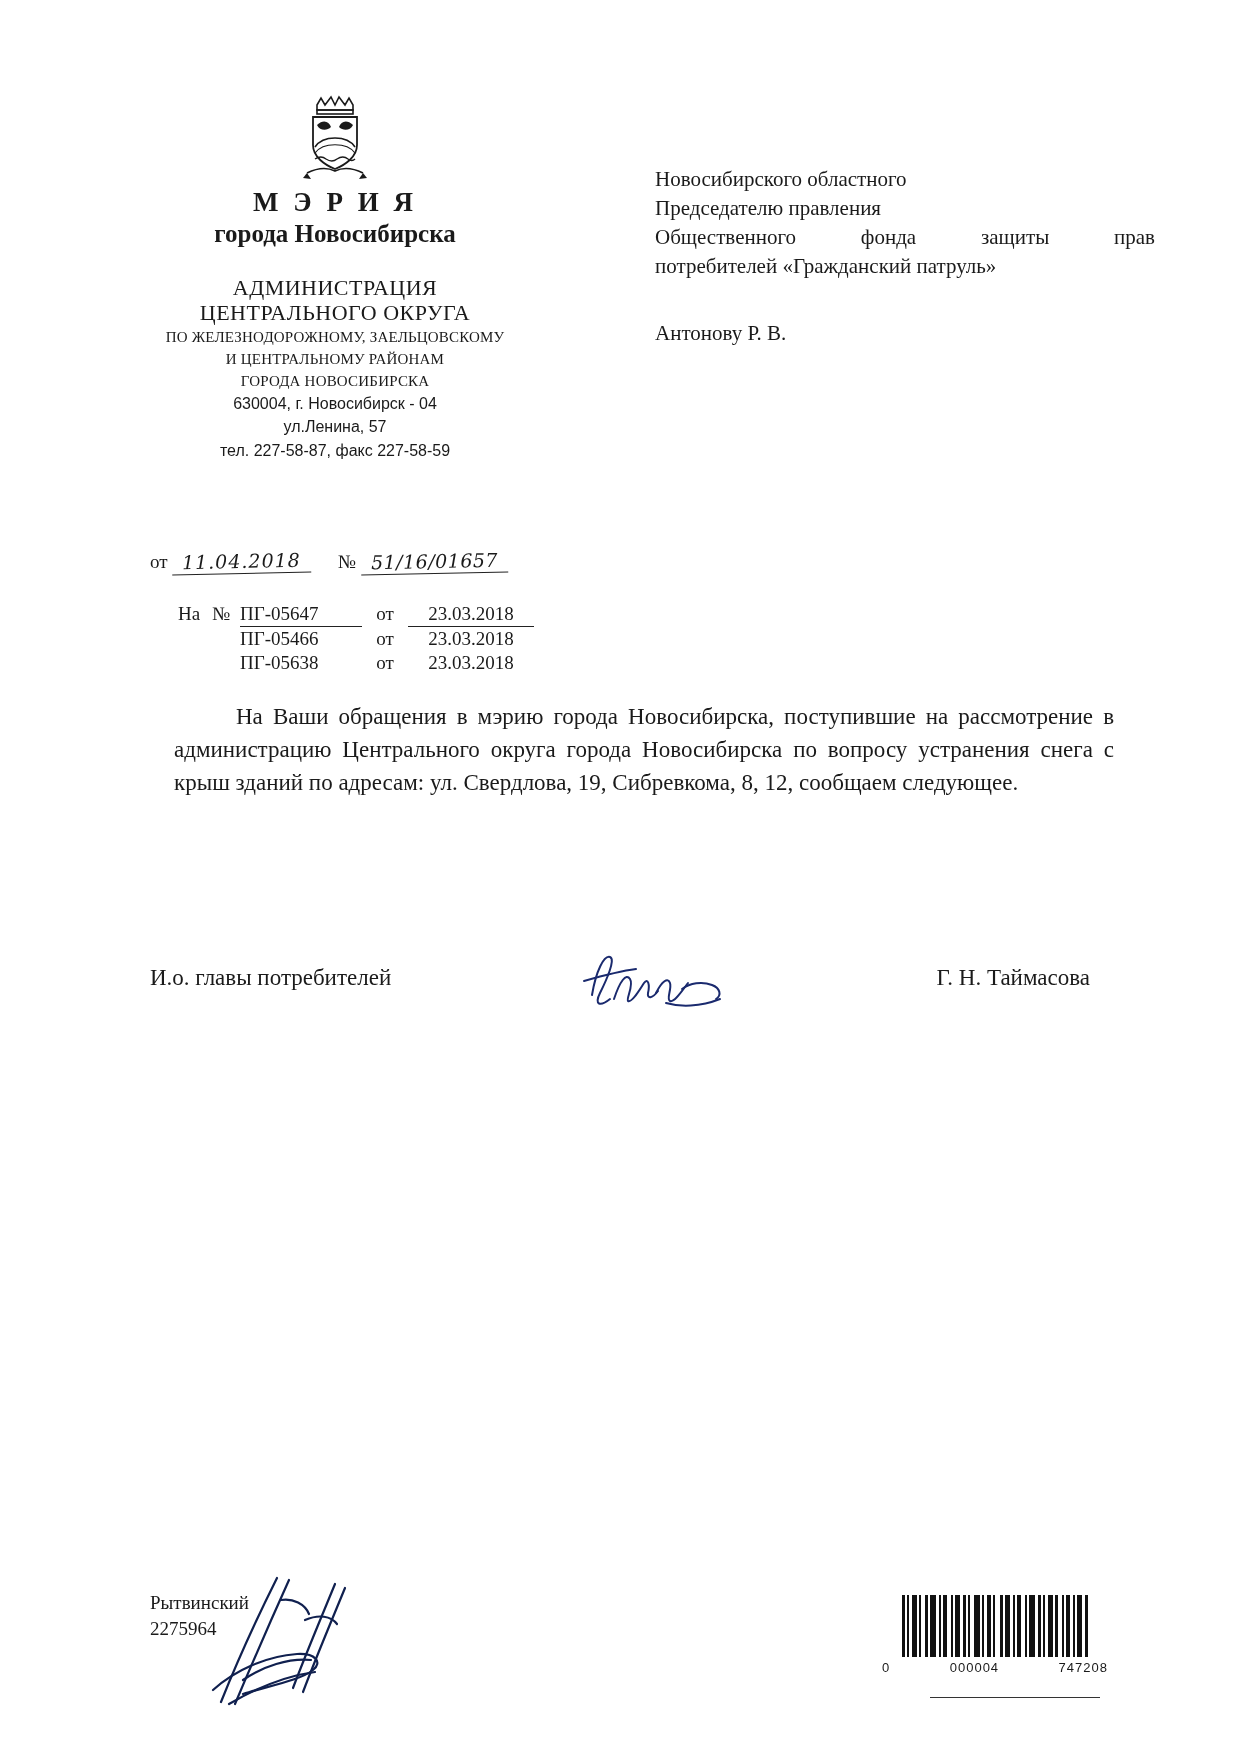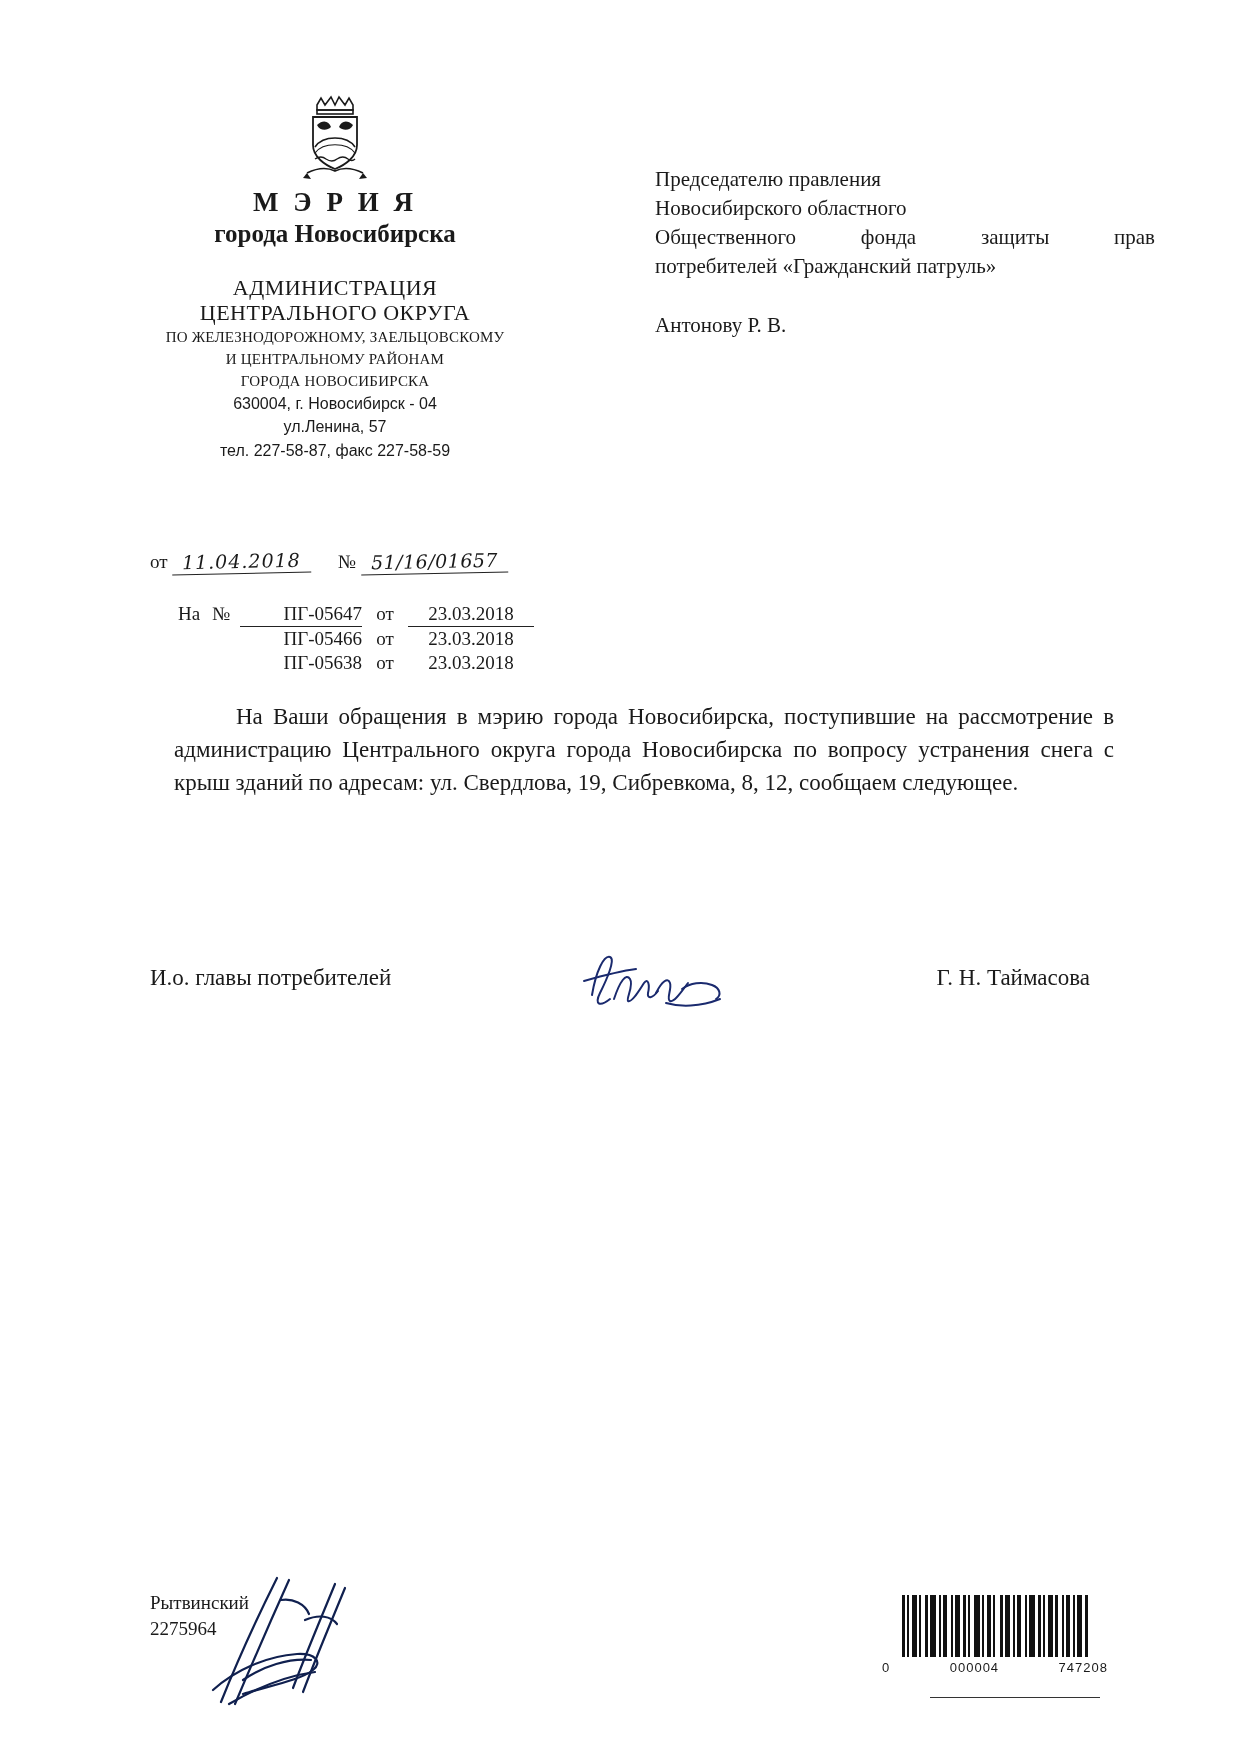--- a/index.html
+++ b/index.html
@@ -114,21 +114,21 @@
   }
   .onref td {
     padding: 1px 0;
     font-size: 19px;
     white-space: nowrap;
   }
   .onref td.c-na { width: 34px; margin-top: 13px; }
   .onref td.c-no { width: 28px; }
   .onref td.c-num {
     width: 122px;
-    text-align: right;
+    text-align: left;
   }
   .onref td.c-num.u {
     border-bottom: 1px solid #222;
   }
   .onref td.c-ot {
     width: 46px;
     text-align: center;
   }
   .onref td.c-date {
     width: 126px;
@@ -145,21 +145,21 @@
     top: 165px;
     width: 500px;
     font-size: 21px;
     line-height: 1.38;
   }
   .addressee .just {
     text-align: justify;
     text-align-last: justify;
   }
   .addressee .name {
-    margin-top: 30px;
+    margin-top: 38px;
   }
   .addressee .email {
     margin-top: 40px;
     text-decoration: underline;
     word-break: break-all;
   }
 
   
   .body-text {
     position: absolute;
@@ -322,22 +322,22 @@
         <td class="c-no"></td>
         <td class="c-num">ПГ-05638</td>
         <td class="c-ot">от</td>
         <td class="c-date">23.03.2018</td>
       </tr>
     </tbody>
       </table>
   </div>
 
   <div class="addressee">
+    <div>Новосибирского областного</div>
     <div>Председателю правления</div>
-    <div>Новосибирского областного</div>
     <div class="just">Общественного фонда защиты прав</div>
     <div>потребителей «Гражданский патруль»</div>
     <div class="name">Антонову Р. В.</div>
   </div>
 
   <div class="body-text">
     <p>На Ваши обращения в мэрию города Новосибирска, поступившие на рассмотрение в администрацию Центрального округа города Новосибирска по вопросу   устранения снега с крыш зданий по адресам: ул. Свердлова, 19, Сибревкома, 8, 12, сообщаем следующее.</p>
   </div>
 
   <div class="sign-row">

